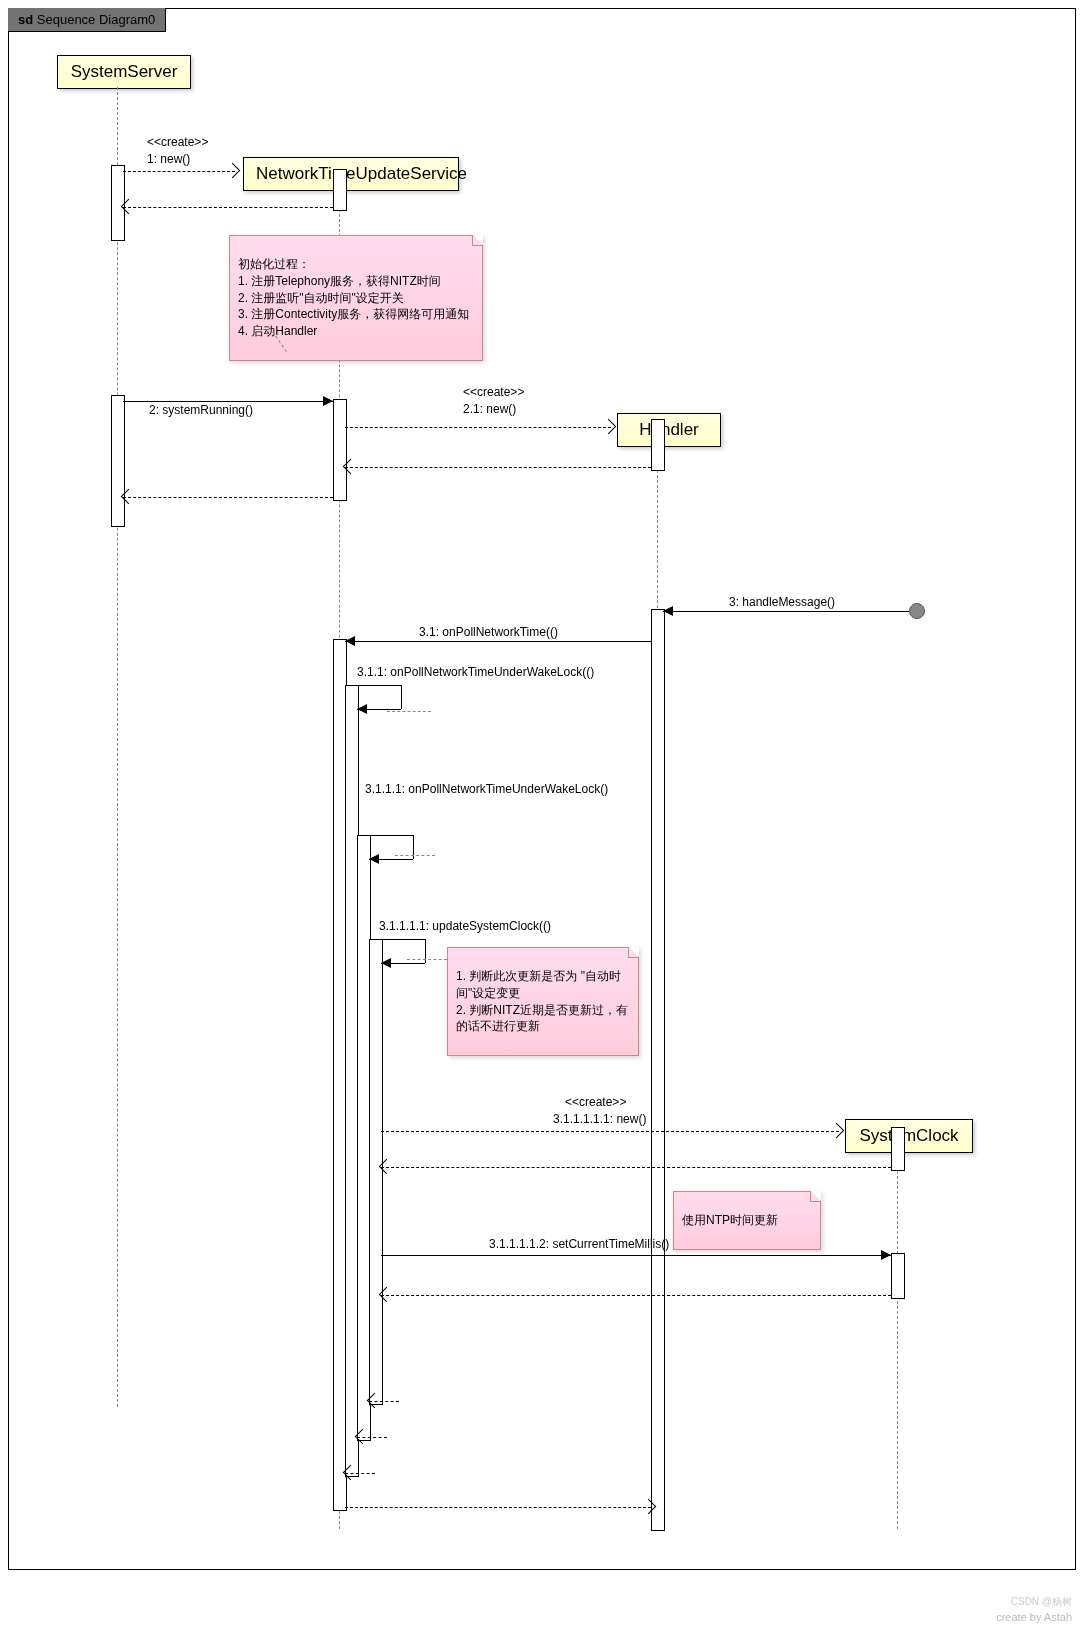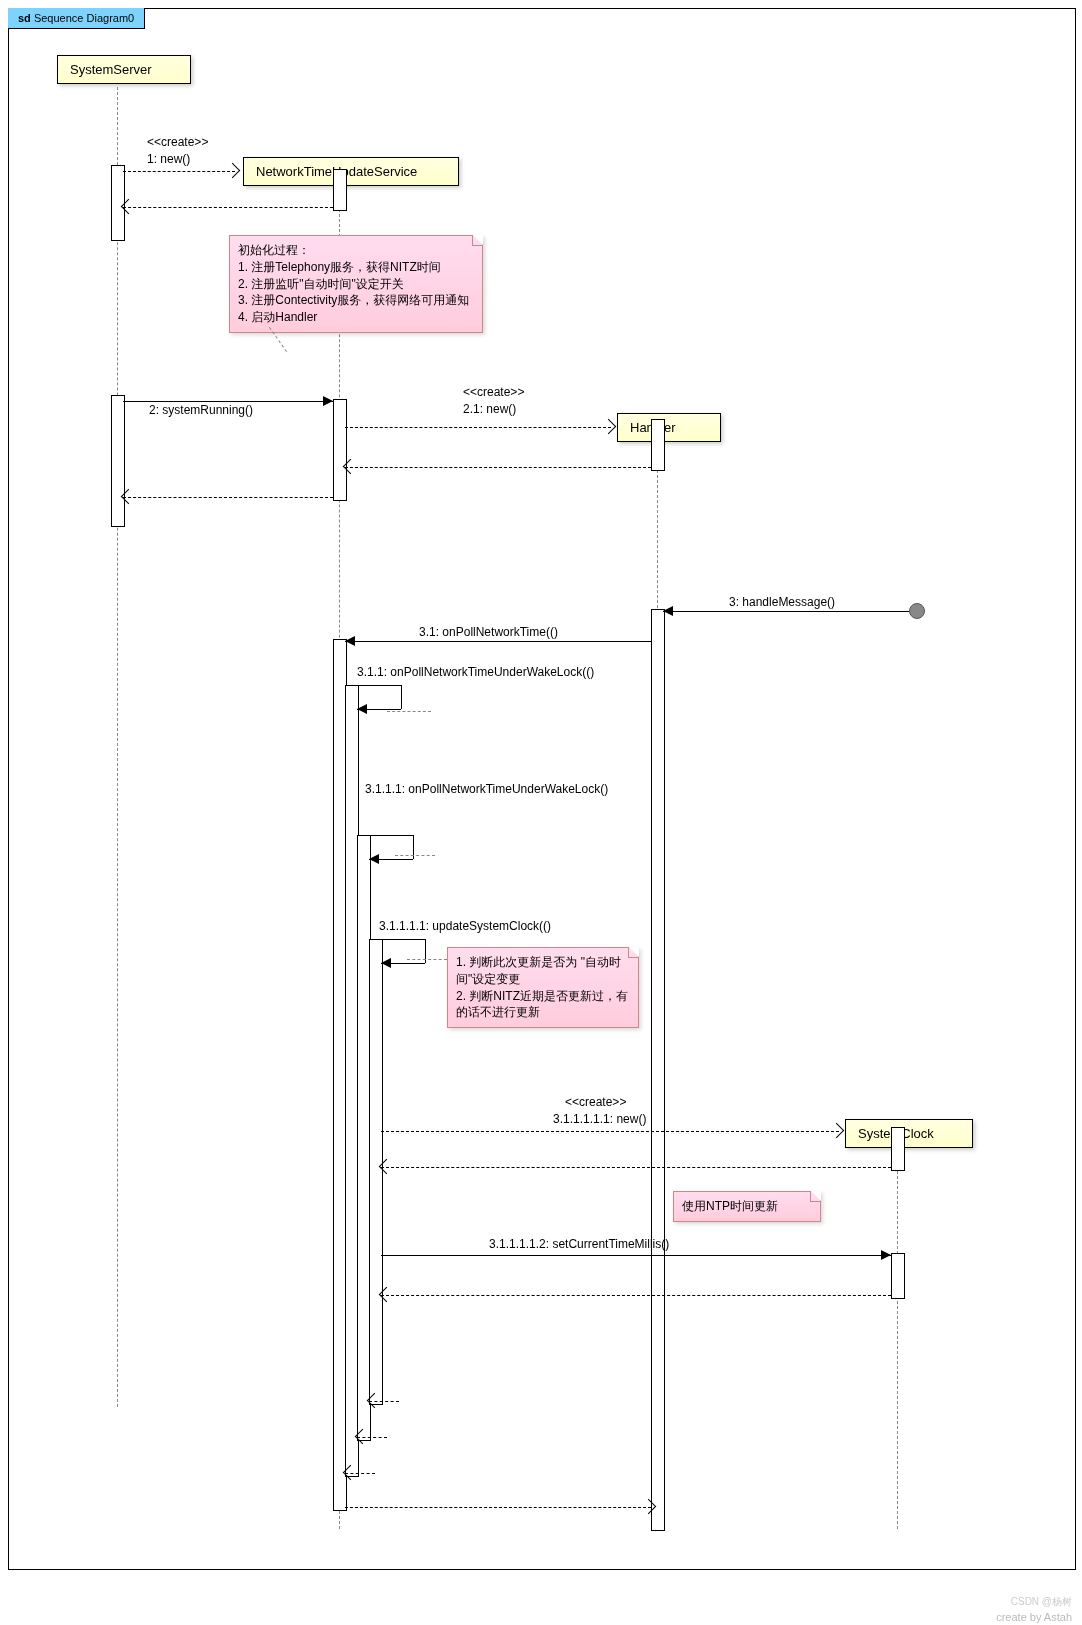--- a/index.html
+++ b/index.html
@@ -1,23 +1,23 @@
 <!DOCTYPE html>
 <html><head>
 <meta charset="utf-8">
 <style>
 body{margin:0;padding:0;font-family:Arial,sans-serif;font-size:12px;background:#fff}
 .canvas{position:relative;width:1082px;height:1625px;background:#fff}
 .frame{position:absolute;left:8px;top:8px;width:1066px;height:1560px;border:1px solid #000}
-.frame-label{position:absolute;left:-1px;top:-1px;border:1px solid #000;border-left:none;border-top:none;padding:4px 10px;background:#7dd3fc;font-size:11px}
+.frame-label{position:absolute;left:-1px;top:-1px;border:1px solid #000;border-left:none;border-top:none;padding:4px 10px;background:#737373;font-size:13px}
 .frame-label b{font-weight:bold}
-.lifeline-head{position:absolute;border:1px solid #000;background:linear-gradient(#ffffe0,#ffffcc);padding:6px 12px;text-align:left;box-shadow:2px 2px 4px rgba(0,0,0,0.2);font-size:13px}
+.lifeline-head{position:absolute;border:1px solid #000;background:linear-gradient(#ffffe0,#ffffcc);padding:6px 12px;text-align:center;box-shadow:2px 2px 4px rgba(0,0,0,0.2);font-size:17px}
 .lifeline-line{position:absolute;width:0;border-left:1px dashed #888}
 .activation{position:absolute;width:12px;background:#fff;border:1px solid #000}
-.note{position:absolute;background:linear-gradient(#fde,#fcd);border:1px solid #c88;padding:6px 8px;font-size:12px;line-height:1.4;box-shadow:2px 2px 4px rgba(0,0,0,0.15)}
+.note{position:absolute;background:linear-gradient(#fde,#fcd);border:1px solid #c88;padding:20px 8px;font-size:12px;line-height:1.4;box-shadow:2px 2px 4px rgba(0,0,0,0.15)}
 .note::after{content:'';position:absolute;right:-1px;top:-1px;width:0;height:0;border-left:10px solid transparent;border-top:10px solid #fff}
 .note::before{content:'';position:absolute;right:-1px;top:-1px;width:10px;height:10px;background:linear-gradient(135deg,#fde 50%,transparent 50%);border-bottom:1px solid #c88;border-left:1px solid #c88}
 .msg-label{position:absolute;font-size:12px;background:transparent;white-space:nowrap}
 .arrow-solid{position:absolute;height:0;border-top:1px solid #000}
 .arrow-dashed{position:absolute;height:0;border-top:1px dashed #000}
 .arrow-head-r{position:absolute;width:0;height:0;border-top:5px solid transparent;border-bottom:5px solid transparent;border-left:10px solid #000}
 .arrow-head-l{position:absolute;width:0;height:0;border-top:5px solid transparent;border-bottom:5px solid transparent;border-right:10px solid #000}
 .arrow-head-r-open{position:absolute;width:10px;height:10px;border-top:1px solid #000;border-right:1px solid #000;transform:rotate(45deg)}
 .arrow-head-l-open{position:absolute;width:10px;height:10px;border-top:1px solid #000;border-left:1px solid #000;transform:rotate(-45deg)}
 .found-circle{position:absolute;width:14px;height:14px;border-radius:50%;background:#888;border:1px solid #555}

